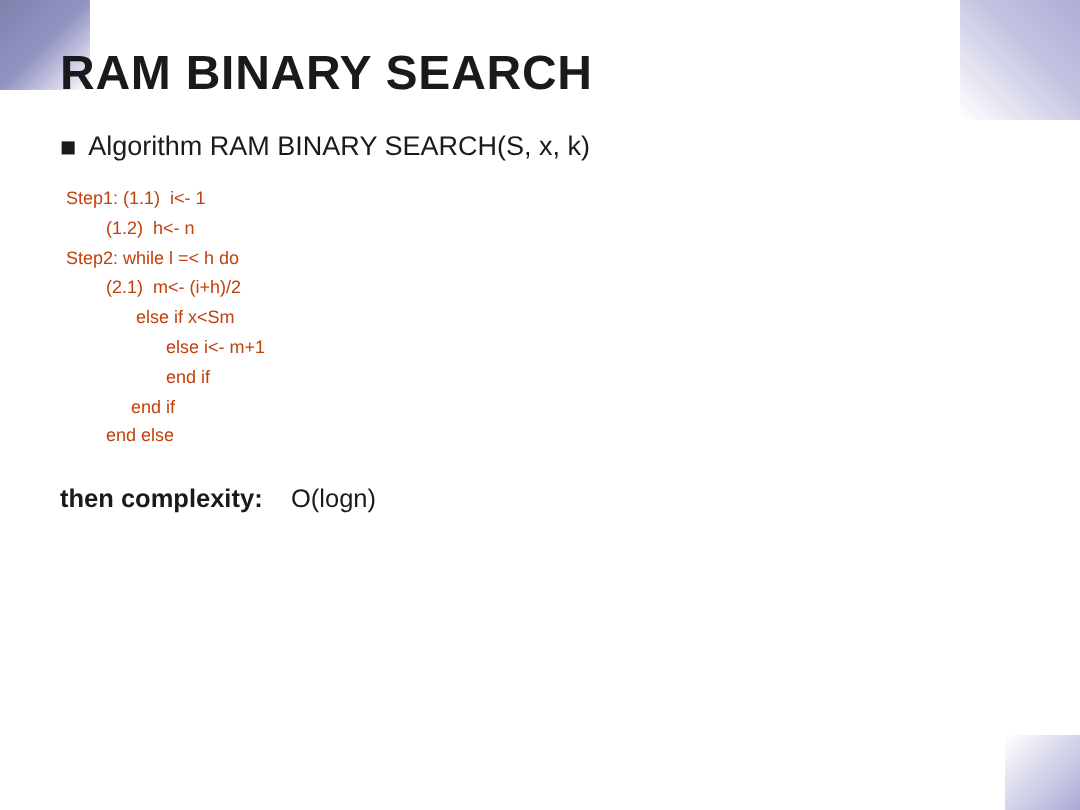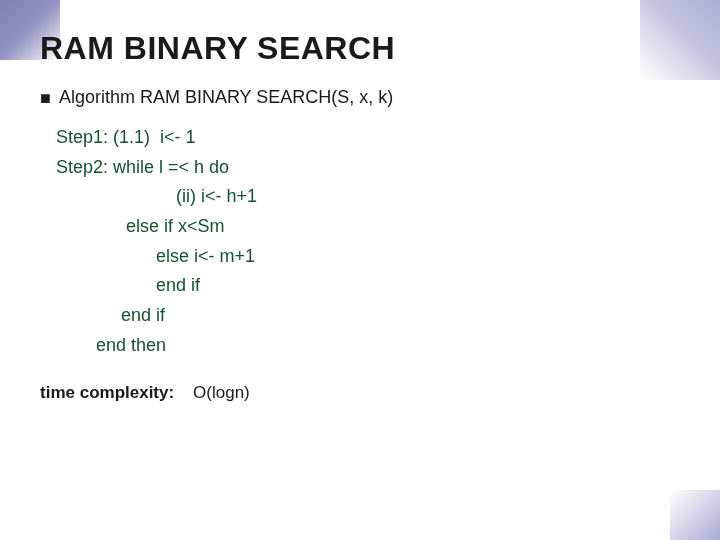--- a/index.html
+++ b/index.html
@@ -75,25 +75,25 @@
       margin-top: 1px;
     }
 
     .algo-title {
       font-size: 18px;
       color: #1a1a1a;
       text-align: center;
     }
 
     .algo-body {
-      font-size: 18px;
-      color: #14532d;
+      font-size: 12px;
+      color: #c2410c;
       line-height: 1.65;
       font-family: Arial, sans-serif;
-      margin-left: 16px;
+      margin-left: 4px;
     }
 
     .algo-body .line {
       display: block;
       white-space: pre;
     }
 
     .time-complexity {
       margin-top: 22px;
       font-size: 17px;
@@ -116,28 +116,29 @@
 
   <h1 class="title">RAM BINARY SEARCH</h1>
 
   <div class="algorithm-header">
     <span class="bullet">■</span>
     <span class="algo-title">Algorithm RAM BINARY SEARCH(S, x, k)</span>
   </div>
 
   <div class="algo-body">
   <span class="line">Step1: (1.1)  i&lt;- 1</span>
+      <span class="line">        (1.2)  h&lt;- n</span>
       <span class="line">Step2: while l =&lt; h do</span>
-      <span class="line">                        (ii) i&lt;- h+1</span>
+      <span class="line">        (2.1)  m&lt;- (i+h)/2</span>
       <span class="line">              else if x&lt;Sm</span>
       <span class="line">                    else i&lt;- m+1</span>
       <span class="line">                    end if</span>
       <span class="line">             end if</span>
-      <span class="line">        end then</span>
+      <span class="line">        end else</span>
     </div>
 
   <div class="time-complexity">
-    <span>time complexity:</span>
+    <span>then complexity:</span>
     &nbsp;&nbsp;
     <span class="ologn">O(logn)</span>
   </div>
 
 </div>
 
 </body></html>

